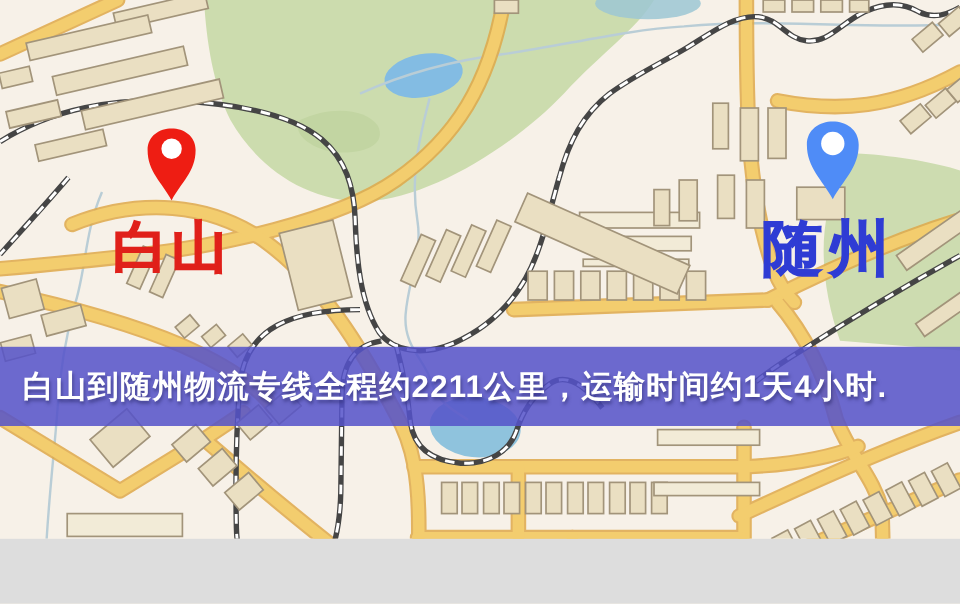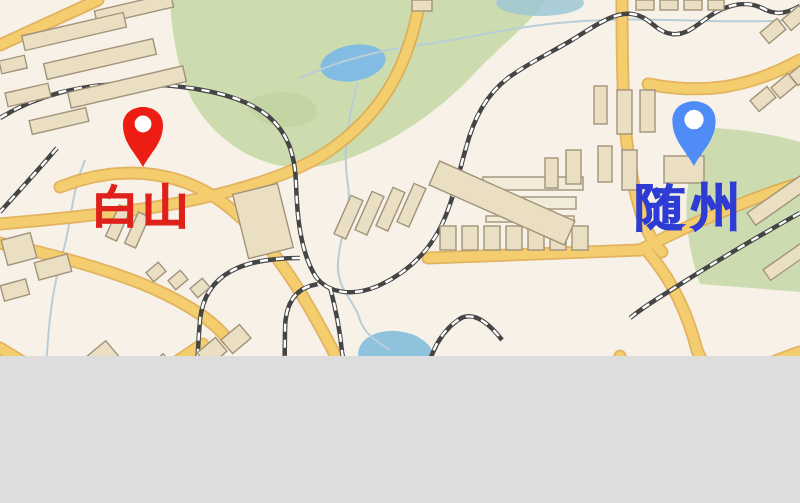--- a/index.html
+++ b/index.html
@@ -1,16 +1,16 @@
 <!DOCTYPE html>
 <html><head>
 <meta charset="utf-8">
 <style>
   html,body{margin:0;padding:0;background:#ddd;}
-  #stage{position:relative;width:800px;height:356px;overflow:hidden;
+  #stage{position:relative;width:800px;height:449px;overflow:hidden;
          font-family:"Liberation Sans","DejaVu Sans",sans-serif;background:#f7f1e8;}
   #stage svg{position:absolute;left:0;top:0;display:block;}
   .banner{position:absolute;left:0;top:289px;width:800px;height:66px;
           background:rgba(85,83,201,0.86);display:flex;align-items:center;
           box-sizing:border-box;padding-left:19px;}
   .banner span{color:#ffffff;font-size:26px;font-weight:bold;letter-spacing:1px;
           white-space:nowrap;text-shadow:1px 2px 3px rgba(35,35,95,0.55);}
   .citytext{font-weight:bold;}
 </style>
 </head>
@@ -185,14 +185,17 @@
   </g>
   <text class="citytext" x="143" y="222" font-size="46" text-anchor="middle" letter-spacing="3" stroke="#e0201a" stroke-width="1.2" fill="#e0201a">白山</text>
 
   <g transform="translate(694,166) scale(1.08)">
     <use href="#pin" fill="#4f8cf7"></use>
     <circle cx="0" cy="-43" r="9" fill="#ffffff"></circle>
   </g>
   <text class="citytext" x="691" y="224" font-size="50" text-anchor="middle" letter-spacing="6" stroke="#2f3cd4" stroke-width="1.2" fill="#2f3cd4">随州</text>
 </svg>
 
-
+<div class="banner">
+  <span>白山到随州物流专线全程约2211公里，运输时间约1天4小时.</span>
 </div>
 
+</div>
+
 </body></html>

